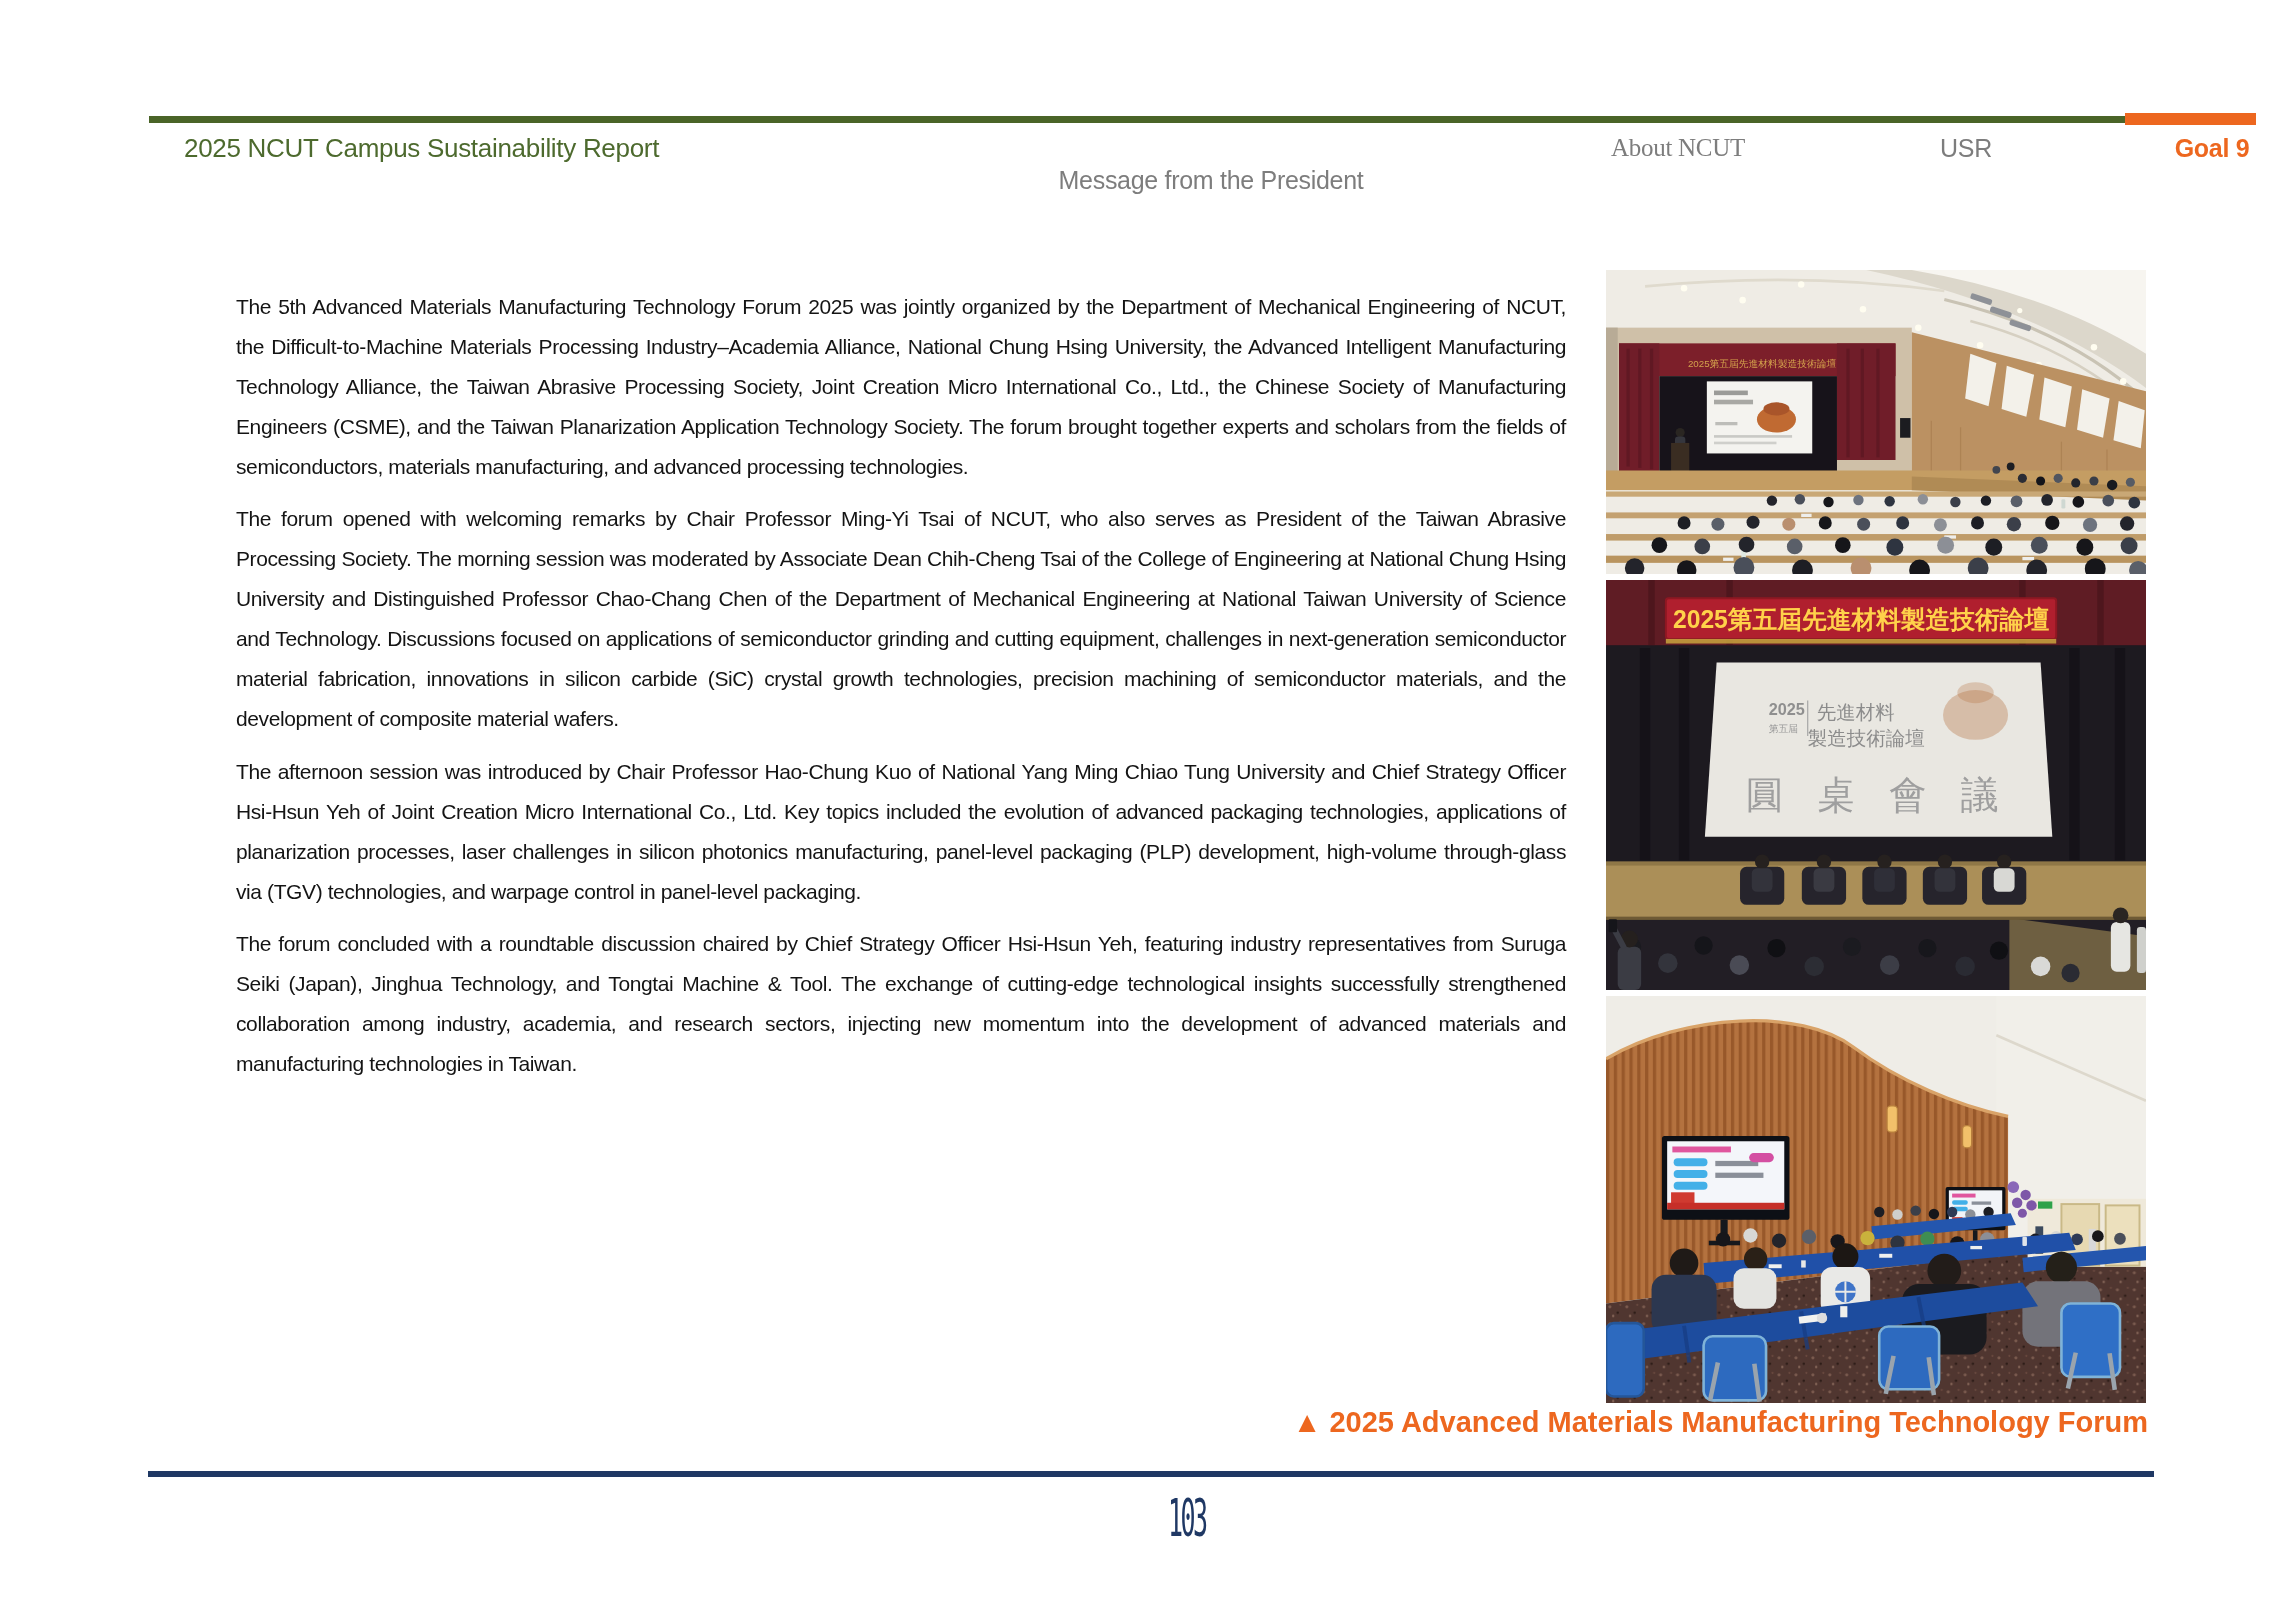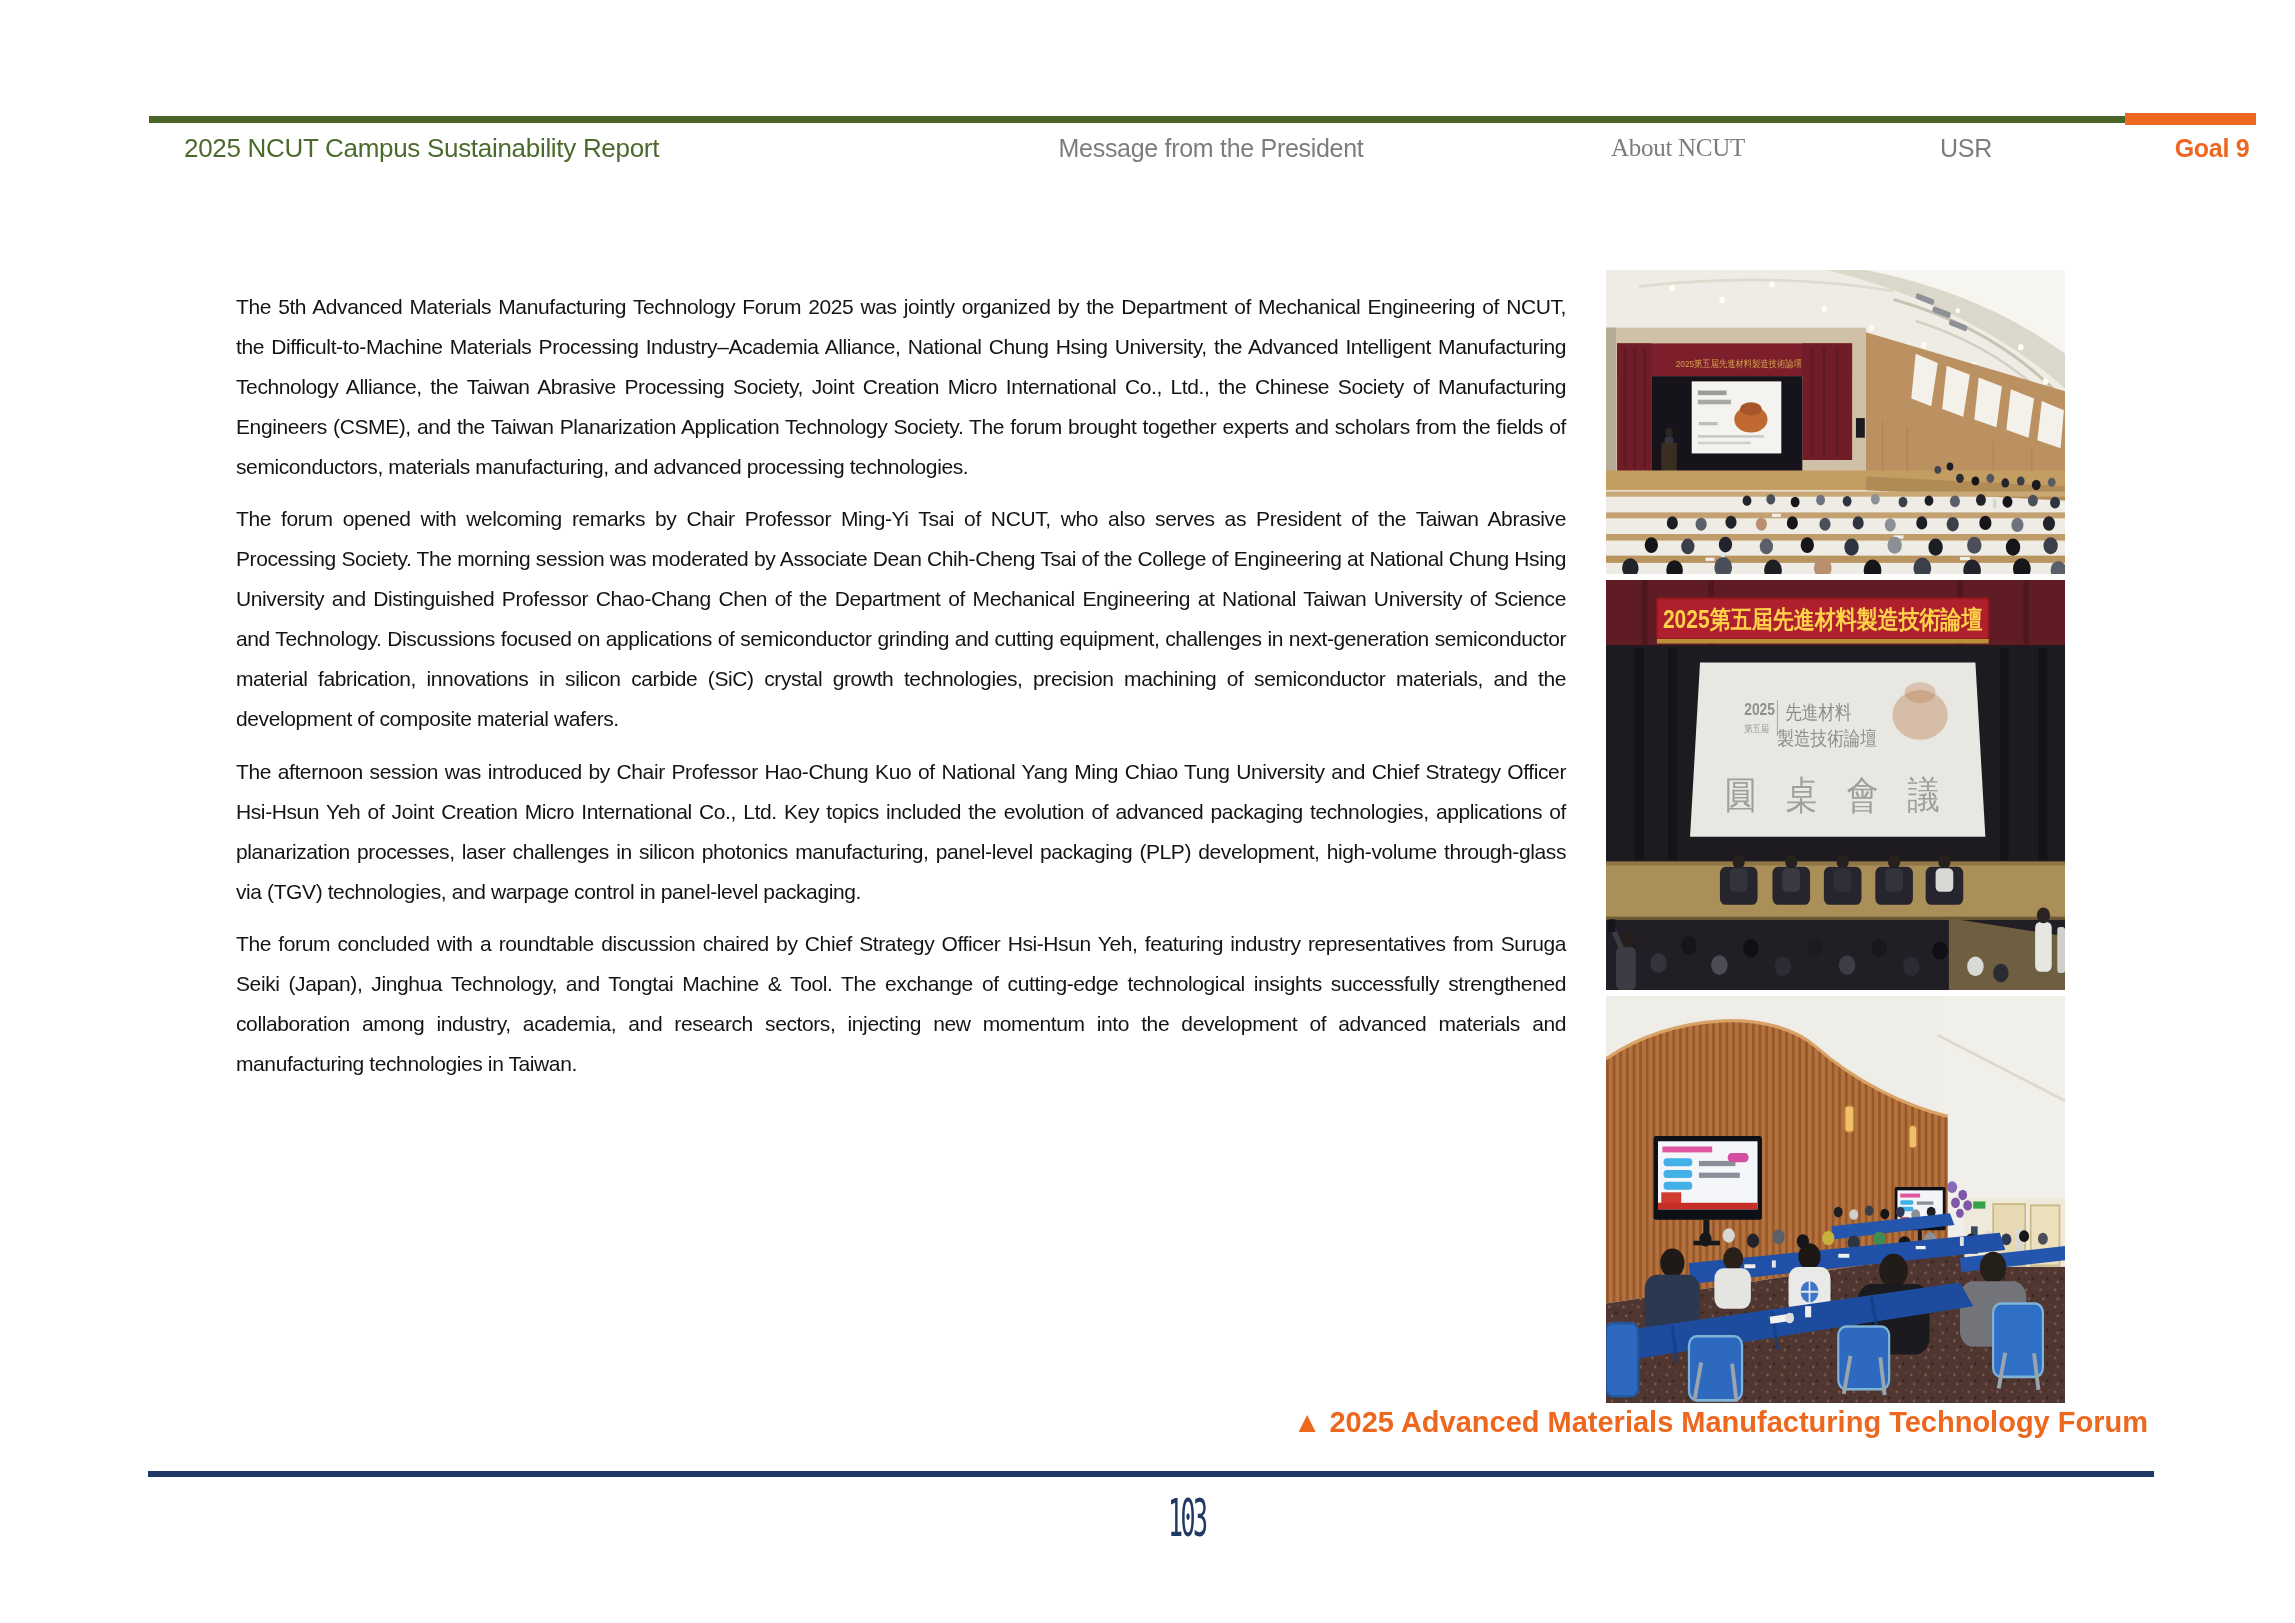--- a/index.html
+++ b/index.html
@@ -14,42 +14,42 @@
             white-space:nowrap;letter-spacing:-0.3px;}
   .nav-item.active{color:#ED671F;font-weight:bold;}
   
   .section-title{position:absolute;left:156px;top:208px;font-size:33px;font-weight:bold;color:#ED671F;
                  white-space:pre;letter-spacing:-0.7px;}
   
   .body-col{position:absolute;left:236px;top:287px;width:1330px;font-size:21px;line-height:40px;
             color:#141414;text-align:justify;letter-spacing:-0.4px;}
   .body-col p{margin:0 0 12.4px 0;}
   
-  .photo{position:absolute;left:1606px;width:459px;overflow:hidden;background:#c2410c;}
+  .photo{position:absolute;left:1606px;width:540px;overflow:hidden;background:#c2410c;}
   #photo1{top:270px;height:304px;}
   #photo2{top:580px;height:410px;}
   #photo3{top:996px;height:407px;}
   .photo svg{display:block;width:100%;height:100%;}
   
   .caption{position:absolute;right:147px;top:1406px;font-size:29px;font-weight:bold;color:#ED671F;
            white-space:nowrap;}
   .fline{position:absolute;left:148px;top:1471px;width:2006px;height:5.9px;background:#1F3864;}
   .page-num{position:absolute;left:1168px;top:1488px;font-family:"DejaVu Sans Mono",monospace;
             font-size:52px;color:#1F3864;letter-spacing:-5.2px;transform:scaleX(0.48);
             transform-origin:left top;white-space:nowrap;}
 </style>
 </head>
 <body>
 
 <div class="page">
 
   <div class="hline-green"></div>
   <div class="hline-orange"></div>
   <div class="report-title">2025 NCUT Campus Sustainability Report</div>
-  <div class="nav-item" style="left:1211px;">Message from the President</div>
+  <div class="nav-item" style="left:1211px;margin-top:32px;">Message from the President</div>
   <div class="nav-item" style="left:1678px;font-family:Liberation Serif, serif;">About NCUT</div>
   <div class="nav-item" style="left:1966px;">USR</div>
   <div class="nav-item active" style="left:2212px;">Goal 9</div>
 
 
   <div class="body-col">
     <p>The 5th Advanced Materials Manufacturing Technology Forum 2025 was jointly organized by the Department of Mechanical Engineering of NCUT, the Difficult-to-Machine Materials Processing Industry–Academia Alliance, National Chung Hsing University, the Advanced Intelligent Manufacturing Technology Alliance, the Taiwan Abrasive Processing Society, Joint Creation Micro International Co., Ltd., the Chinese Society of Manufacturing Engineers (CSME), and the Taiwan Planarization Application Technology Society. The forum brought together experts and scholars from the fields of semiconductors, materials manufacturing, and advanced processing technologies.</p>
     <p>The forum opened with welcoming remarks by Chair Professor Ming-Yi Tsai of NCUT, who also serves as President of the Taiwan Abrasive Processing Society. The morning session was moderated by Associate Dean Chih-Cheng Tsai of the College of Engineering at National Chung Hsing University and Distinguished Professor Chao-Chang Chen of the Department of Mechanical Engineering at National Taiwan University of Science and Technology. Discussions focused on applications of semiconductor grinding and cutting equipment, challenges in next-generation semiconductor material fabrication, innovations in silicon carbide (SiC) crystal growth technologies, precision machining of semiconductor materials, and the development of composite material wafers.</p>
     <p>The afternoon session was introduced by Chair Professor Hao-Chung Kuo of National Yang Ming Chiao Tung University and Chief Strategy Officer Hsi-Hsun Yeh of Joint Creation Micro International Co., Ltd. Key topics included the evolution of advanced packaging technologies, applications of planarization processes, laser challenges in silicon photonics manufacturing, panel-level packaging (PLP) development, high-volume through-glass via (TGV) technologies, and warpage control in panel-level packaging.</p>
     <p>The forum concluded with a roundtable discussion chaired by Chief Strategy Officer Hsi-Hsun Yeh, featuring industry representatives from Suruga Seiki (Japan), Jinghua Technology, and Tongtai Machine &amp; Tool. The exchange of cutting-edge technological insights successfully strengthened collaboration among industry, academia, and research sectors, injecting new momentum into the development of advanced materials and manufacturing technologies in Taiwan.</p>

